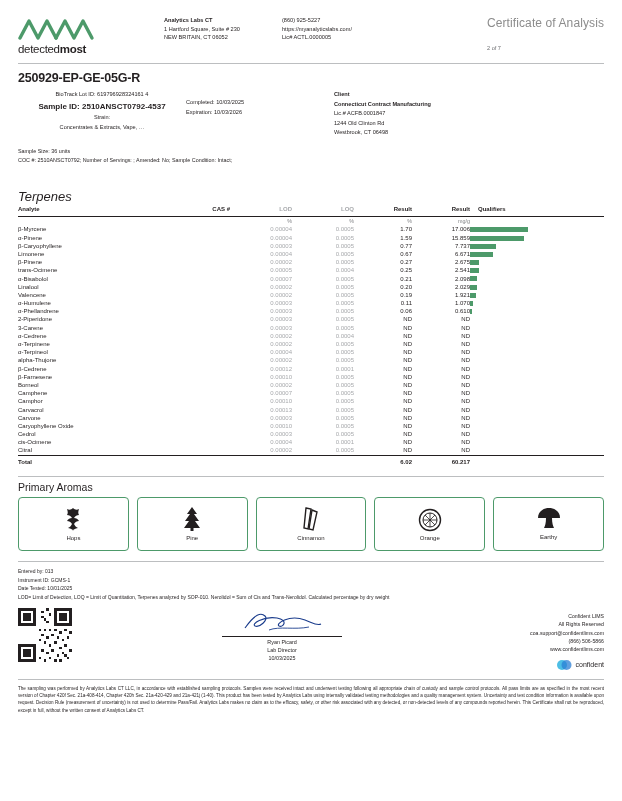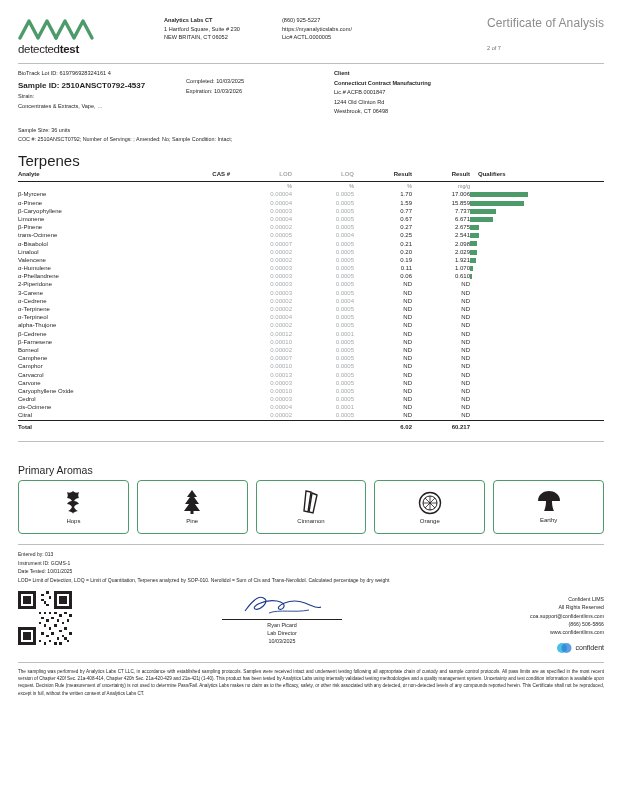--- a/index.html
+++ b/index.html
@@ -27,49 +27,49 @@
   .contact-block { margin-left: 8px; font-size: 5.6px; line-height: 1.55; width: 150px; }
   .coa-title { margin-left: auto; text-align: left; }
   .coa-title .t { font-size: 12px; color: #8c8c8c; letter-spacing: .1px; }
   .coa-title .p { font-size: 5.6px; color: #6d6e71; margin-top: 15px; }
 
   .rule { border-top: 1px solid #bcbec0; margin-top: 8px; }
 
   
   .sampleid { font-size: 12.5px; font-weight: bold; margin-top: 7px; letter-spacing: -0.2px; }
   .info-grid { display: flex; margin-top: 5px; }
-  .col-a { width: 168px; font-size: 5.6px; line-height: 1.7; }
+  .col-a { width: 168px; font-size: 5.6px; line-height: 1.7; text-align: center; }
   .col-b { width: 148px; font-size: 5.6px; line-height: 1.7; }
   .col-c { width: 180px; font-size: 5.6px; line-height: 1.7; }
   .big { font-size: 8px; font-weight: bold; }
   .bold { font-weight: bold; }
 
   .meta { font-size: 5.4px; line-height: 1.8; margin-top: 9px; }
 
   
-  .section-title { font-size: 15px; margin-top: 7px; margin-bottom: 2px; }
+  .section-title { font-size: 13px; margin-top: 23px; margin-bottom: 2px; font-style: italic; }
   table.terp { width: 100%; border-collapse: collapse; font-size: 6px; }
   table.terp th { font-weight: bold; text-align: right; padding: 0 0 2px 0; font-size: 6px; }
   table.terp th.l { text-align: left; }
   .thead-rule td { border-bottom: 1px solid #231f20; height: 1px; padding: 0; }
   .units td { font-size: 5.4px; color: #808285; text-align: right; padding: 1px 0 2px 0; }
   table.terp td { padding: 1.1px 0; }
   td.analyte { text-align: left; width: 150px; }
   td.cas { text-align: right; width: 62px; color: #231f20; }
   td.lod { text-align: right; width: 62px; color: #a7a9ac; }
   td.loq { text-align: right; width: 62px; color: #a7a9ac; }
   td.res1 { text-align: right; width: 58px; }
   td.res2 { text-align: right; width: 58px; }
   td.qual { text-align: left; padding-left: 8px; }
   .bar { display: inline-block; height: 5px; background: #4d9a6a; vertical-align: middle; }
   .total-row td { font-weight: bold; padding-top: 3px; }
   .total-rule td { border-top: 1px solid #231f20; height: 1px; padding: 0; }
 
   
-  .aromas-title { font-size: 10.5px; margin-top: 22px; }
+  .aromas-title { font-size: 10.5px; margin-top: 4px; }
   .aroma-row { display: flex; gap: 8px; margin-top: 4px; }
   .aroma-card {
     flex: 1; border: 1px solid #4d9a6a; border-radius: 4px;
     height: 54px; display: flex; flex-direction: column;
     align-items: center; justify-content: center; gap: 3px;
   }
   .aroma-label { font-size: 6px; color: #231f20; }
 
   
   .foot-rule { border-top: 1px solid #bcbec0; margin-top: 10px; }
@@ -89,21 +89,21 @@
 <body>
 
 <div class="page">
 
   <div class="header">
     <div class="brand">
       <svg class="brand-mark" width="96" height="26" viewBox="0 0 96 26">
         <path d="M2 22 L11 5 L20 22 L29 5 L38 22" fill="none" stroke="#4d9a6a" stroke-width="3.4" stroke-linejoin="round" stroke-linecap="round"></path>
         <path d="M38 22 L47 5 L56 22 L65 5 L74 22" fill="none" stroke="#4d9a6a" stroke-width="3.4" stroke-linejoin="round" stroke-linecap="round"></path>
       </svg>
-      <div class="brand-name"><span>detected</span><b>test</b></div>
+      <div class="brand-name"><span>detected</span><b>most</b></div>
     </div>
 
     <div class="lab-block">
       <div class="lab-name">Analytics Labs CT</div>
       <div>1 Hartford Square, Suite # 230</div>
       <div>NEW BRITAIN, CT 06052</div>
     </div>
 
     <div class="contact-block">
       <div>(860) 925-5227</div>
@@ -112,20 +112,21 @@
     </div>
 
     <div class="coa-title">
       <div class="t">Certificate of Analysis</div>
       <div class="p">2 of 7</div>
     </div>
   </div>
 
   <div class="rule"></div>
 
+  <div class="sampleid">250929-EP-GE-05G-R</div>
 
   <div class="info-grid">
     <div class="col-a">
       <div><span>BioTrack Lot ID:</span> <span>619796928324161 4</span></div>
       <div class="big"><span>Sample ID:</span> <span>2510ANSCT0792-4537</span></div>
       <div><span>Strain:</span></div>
       <div>Concentrates &amp; Extracts, Vape, …</div>
     </div>
     <div class="col-b">
       <div style="height:8px"></div>

